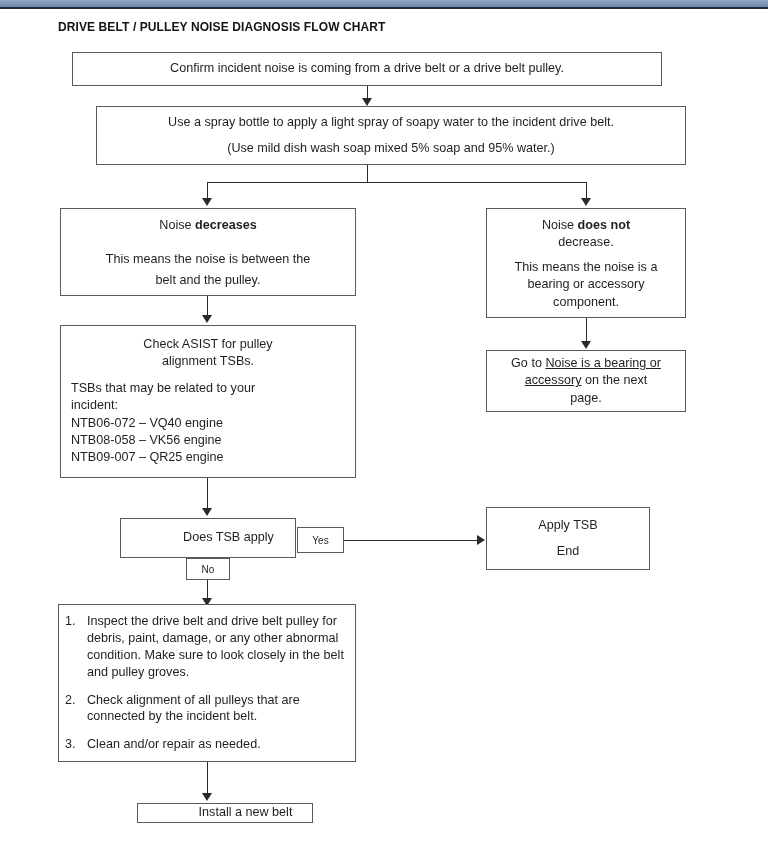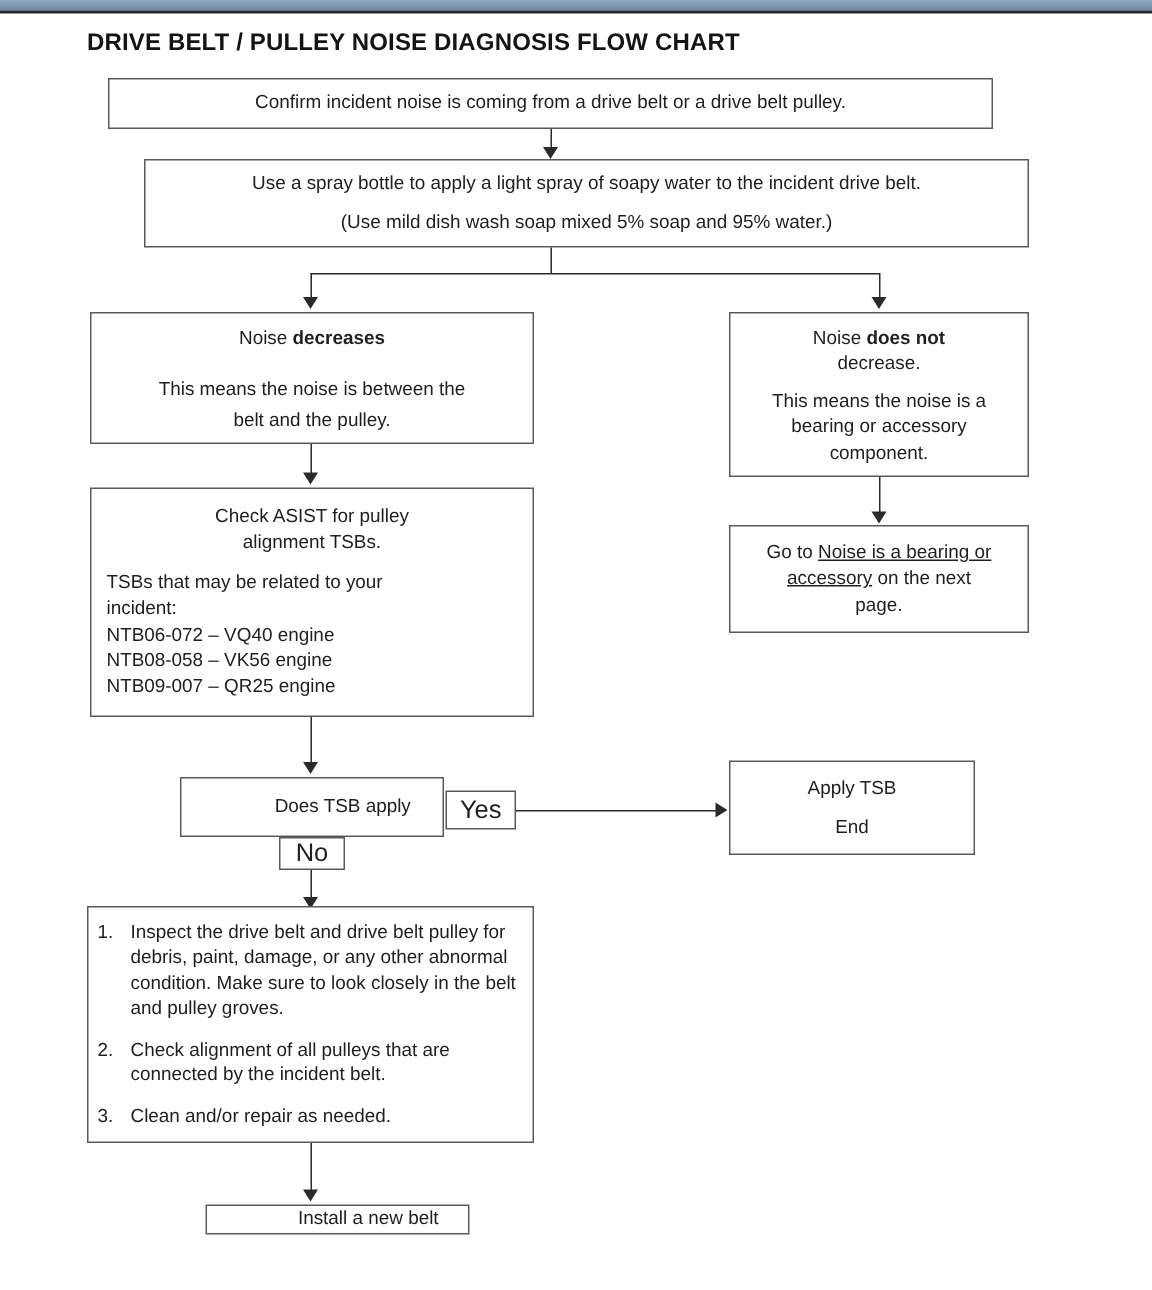--- a/index.html
+++ b/index.html
@@ -28,21 +28,21 @@
     background: linear-gradient(to bottom, #90a6c0 0%, #7f97b4 55%, #6d87a6 100%);
     border-bottom: 2px solid #2b2b2b;
     box-sizing: border-box;
   }
 
   
   #chart-title {
     position: absolute;
     left: 58px;
     top: 20px;
-    font-size: 16px;
+    font-size: 12px;
     font-weight: bold;
     letter-spacing: 0.1px;
     color: #141414;
     white-space: nowrap;
   }
 
   
   .node {
     position: absolute;
     box-sizing: border-box;
@@ -59,21 +59,21 @@
   .node .ln { display: block; }
   .node.center { text-align: center; }
   .node.pad { padding: 6px 10px; }
   .gap { height: 9px; }
 
   .small-label {
     position: absolute;
     box-sizing: border-box;
     border: 1.4px solid #5a5a5a;
     background: #ffffff;
-    font-size: 17px;
+    font-size: 10px;
     text-align: center;
     color: #1f1f1f;
     display: flex;
     align-items: center;
     justify-content: center;
     z-index: 5;
   }
 
   
   .vline {
@@ -173,21 +173,21 @@
     <span class="ln">bearing or accessory</span>
     <span class="ln">component.</span>
   </div>
 
   <div class="vline" style="left:207px; top:296px; height:21px;"></div>
   <div class="arrow-down" style="left:202px; top:315px;"></div>
 
   <div class="vline" style="left:586px; top:318px; height:24px;"></div>
   <div class="arrow-down" style="left:581px; top:341px;"></div>
 
-  <div class="node center pad" style="left:486px; top:350px; width:200px; height:72px;">
+  <div class="node center pad" style="left:486px; top:350px; width:200px; height:62px;">
     <span class="ln">
       <span>Go to </span><span class="u">Noise is a bearing or</span>
     </span>
     <span class="ln">
       <span class="u">accessory</span><span> on the next</span>
     </span>
     <span class="ln">page.</span>
   </div>
 
   <div class="node pad" style="left:60px; top:325px; width:296px; height:153px; justify-content:flex-start; padding-top:10px;">

